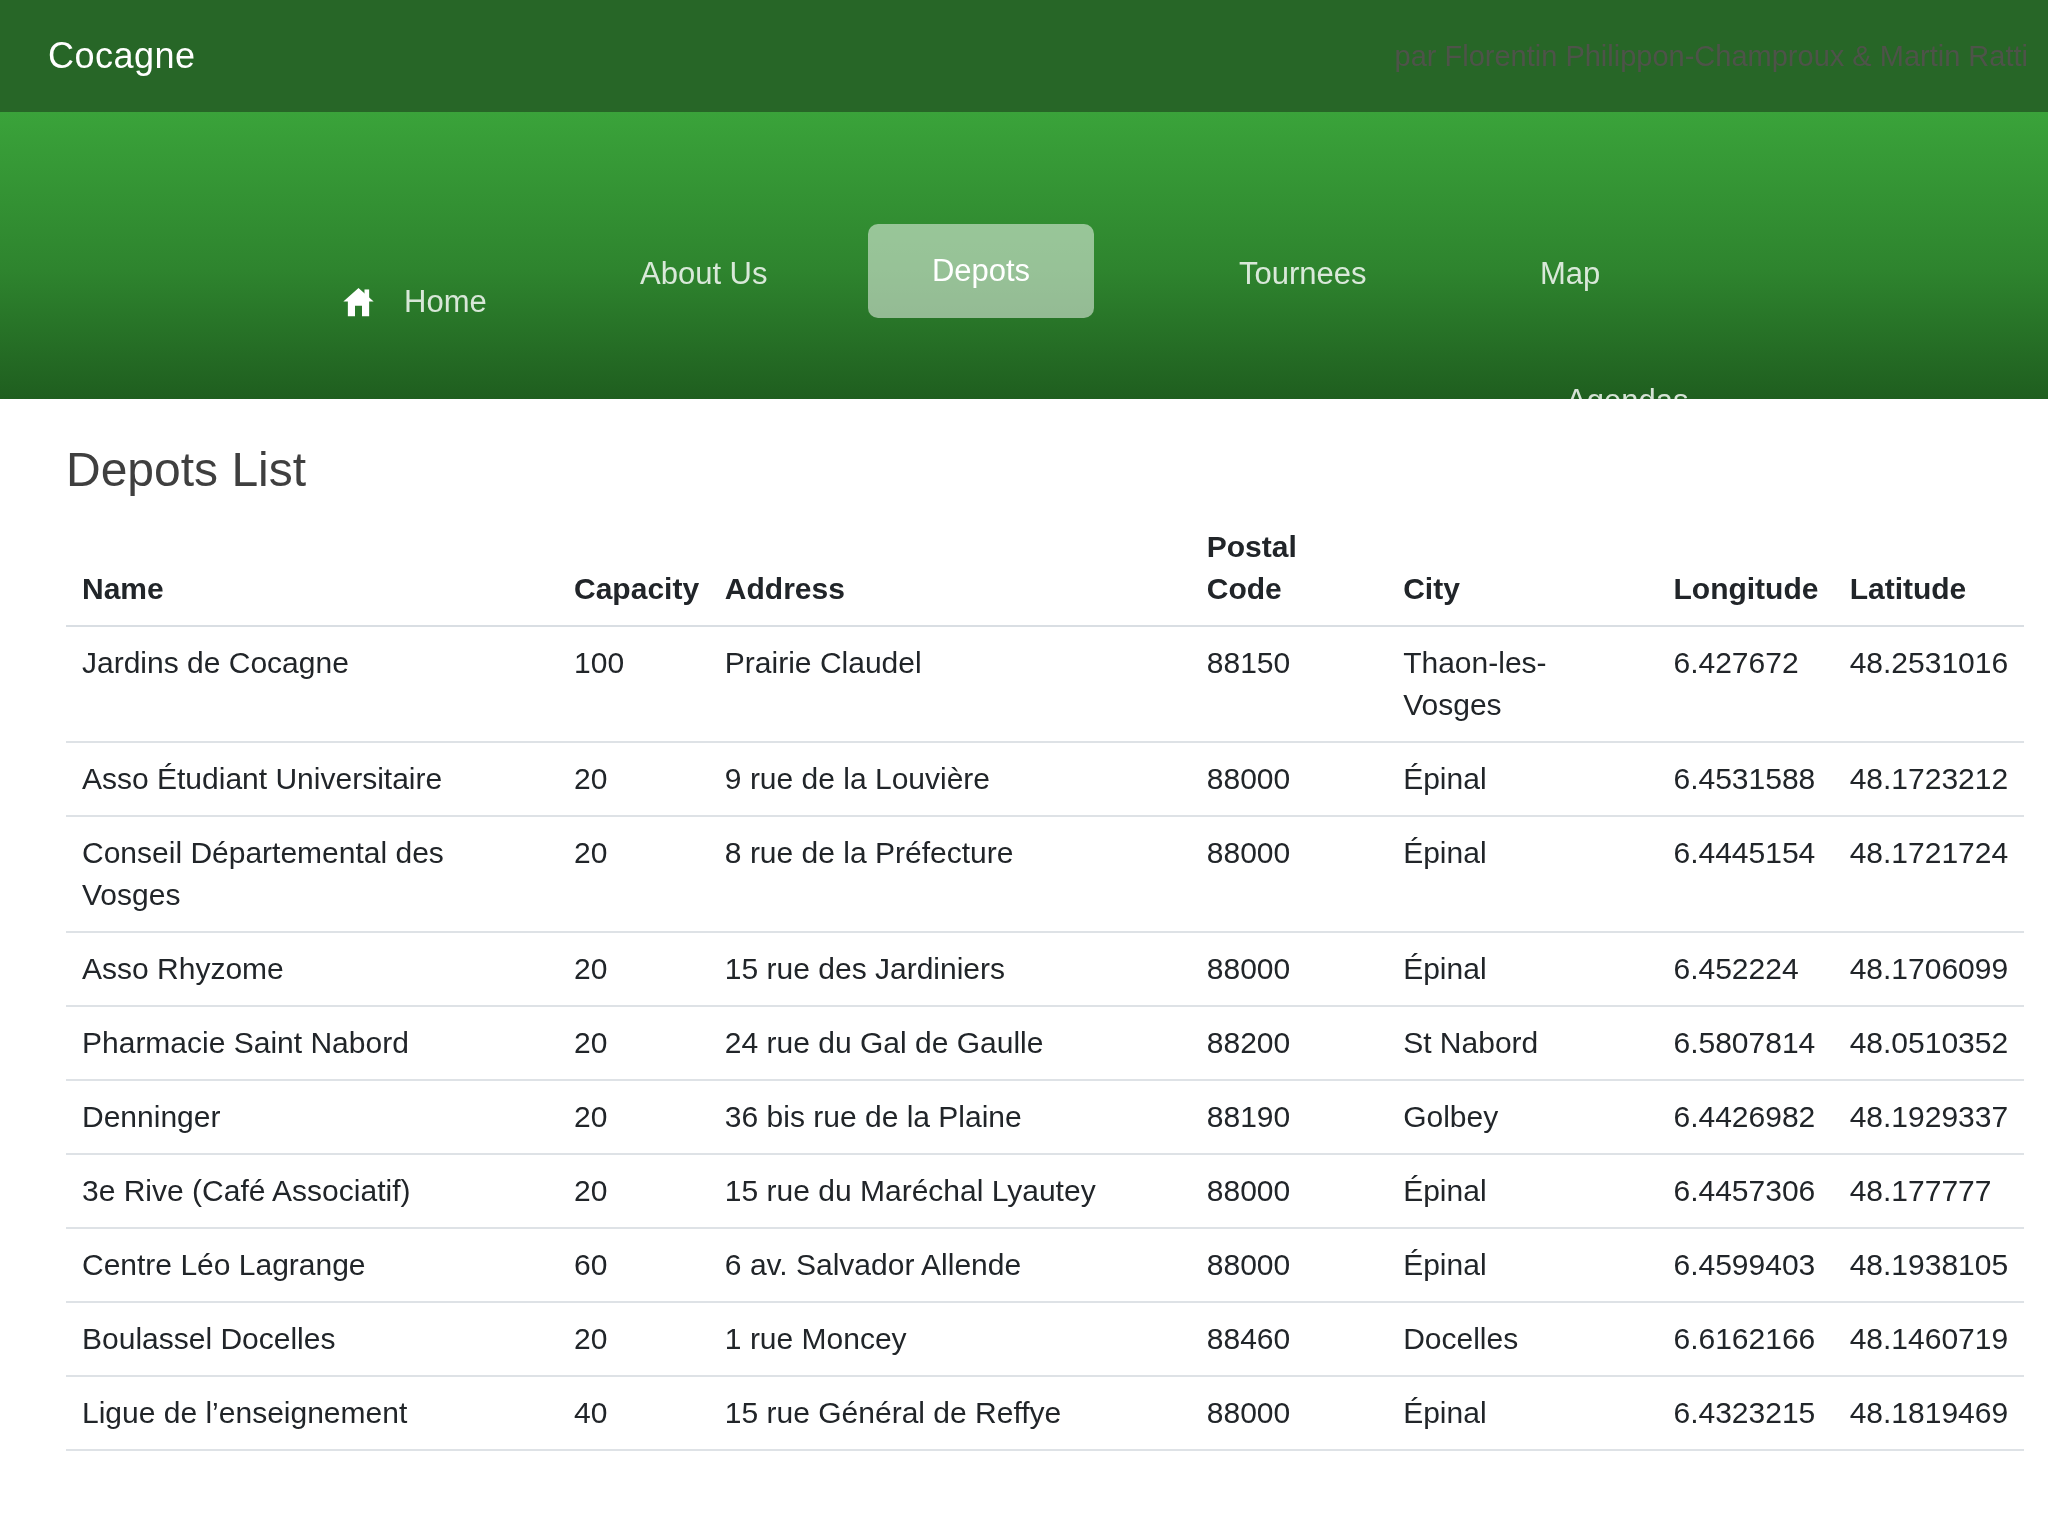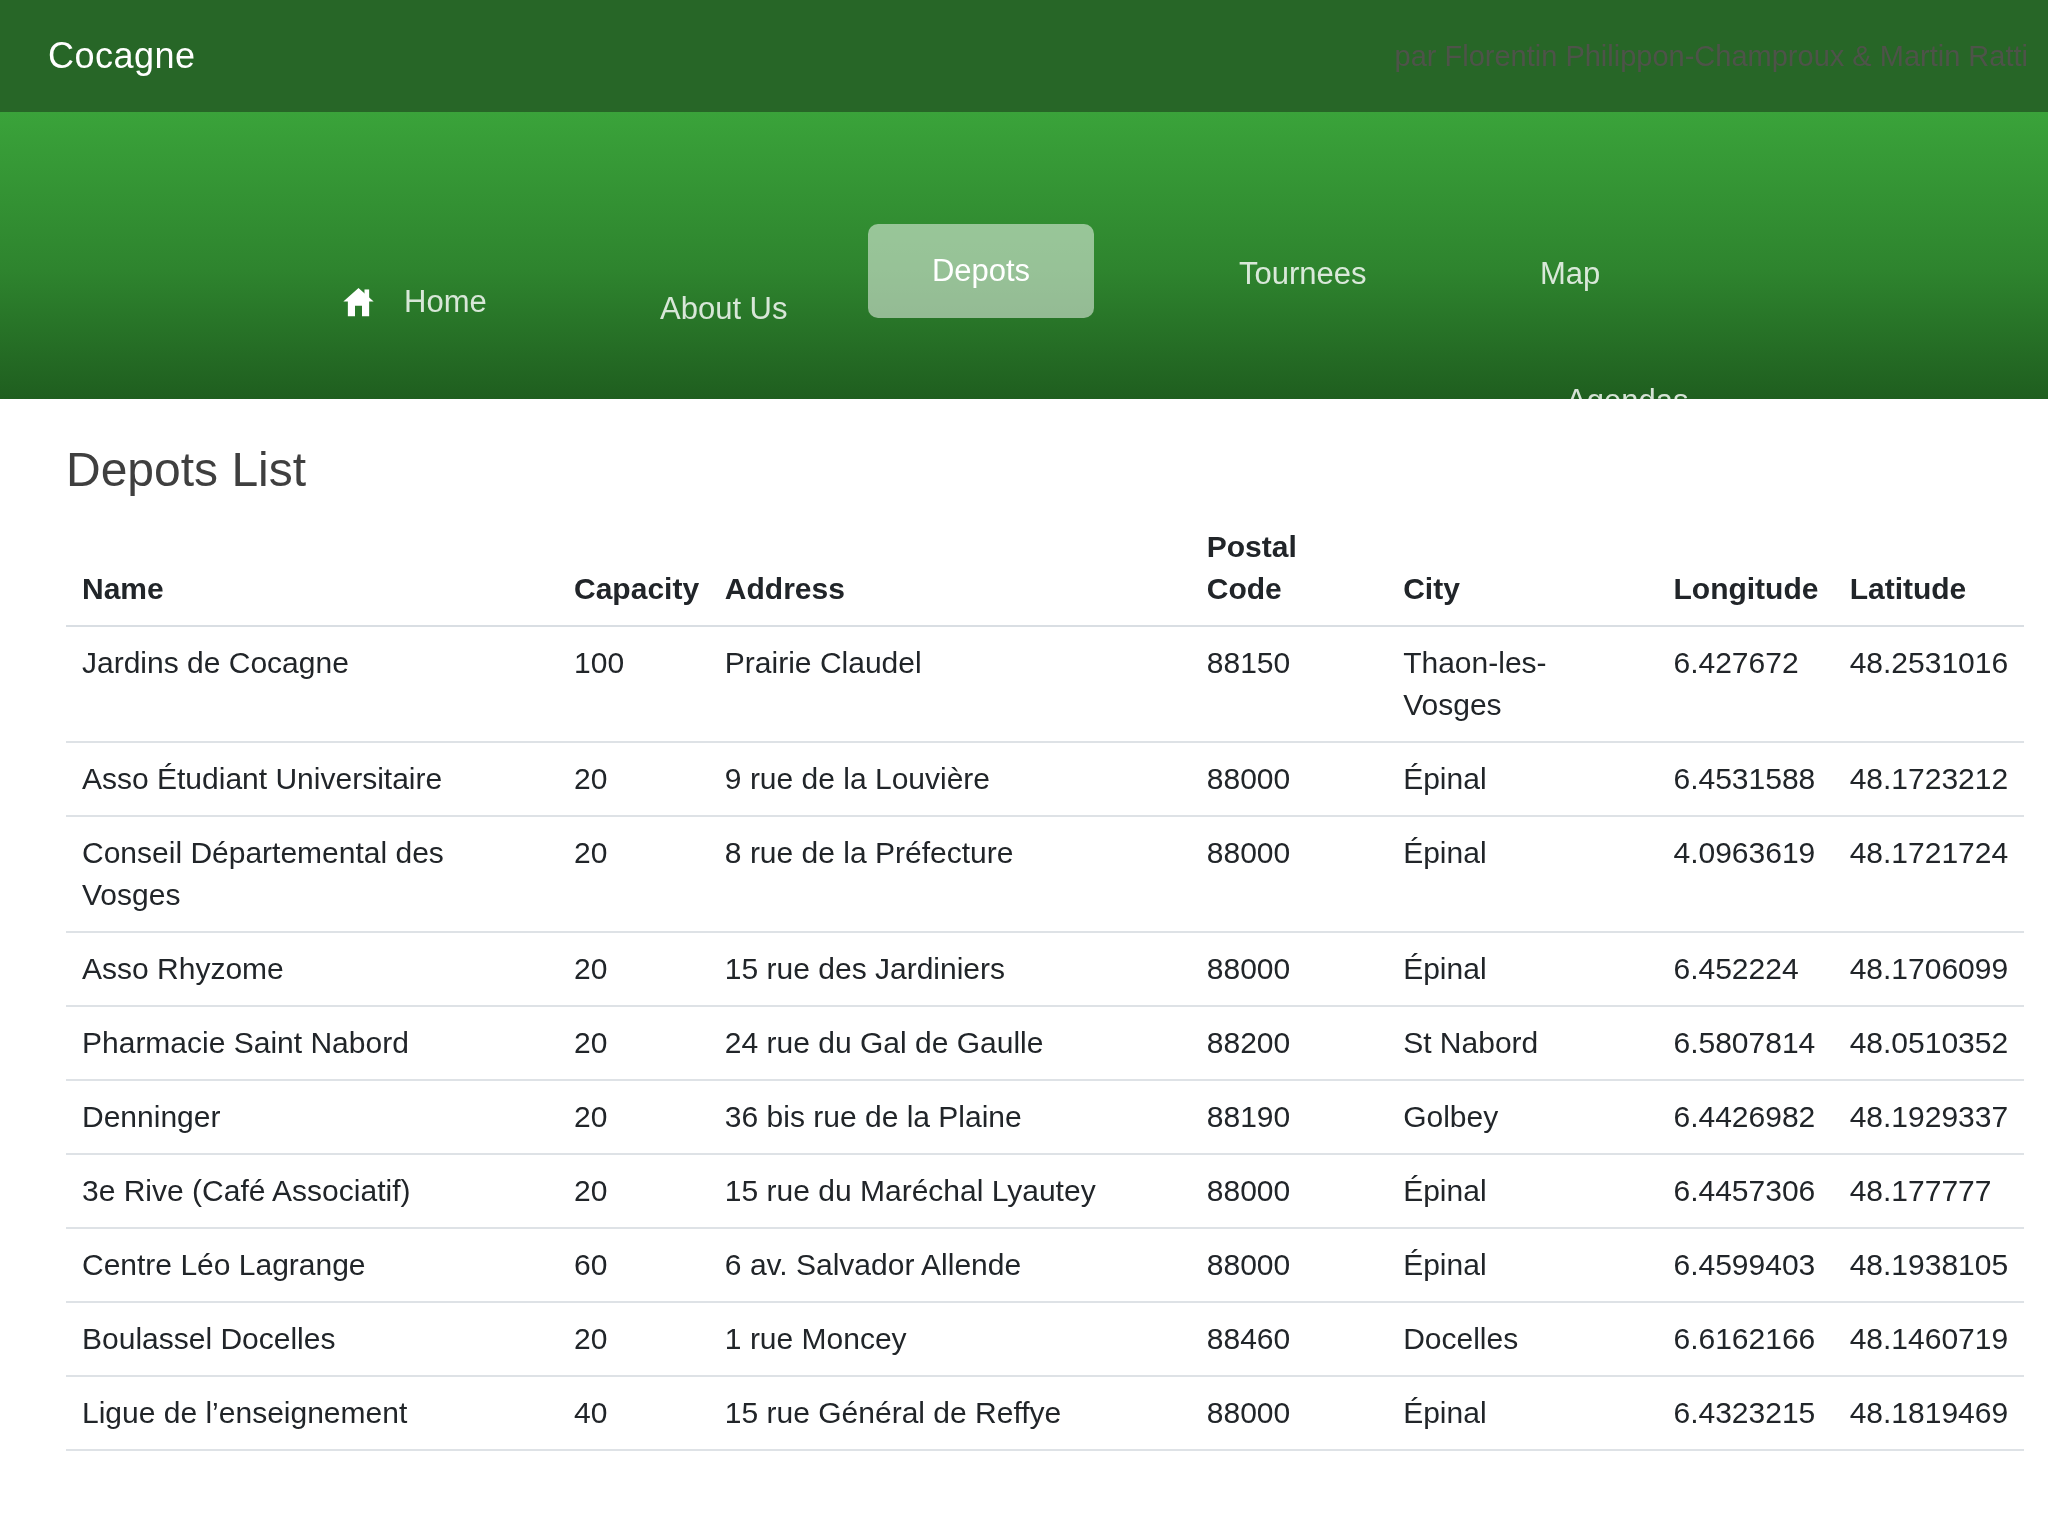--- a/index.html
+++ b/index.html
@@ -19,21 +19,21 @@
   .main-nav{
     position:relative; height:287px;
     background:linear-gradient(180deg,#3aa33a 0%, #2e842e 55%, #1f5e1f 100%);
   }
   .nav-link{
     position:absolute; font-size:31px; line-height:44px;
     color:rgba(255,255,255,0.82); cursor:pointer; white-space:nowrap;
   }
   .nav-home{ left:341px; top:168px; display:flex; align-items:center; }
   .nav-home .home-icon-box{ width:35px; height:38px; margin-right:28px; display:block; }
-  .nav-about{ left:660px; top:140px;margin-top:35px; }
+  .nav-about{ left:640px; top:140px; }
   .nav-depots{
     left:868px; top:112px; width:226px; height:94px;
     background:rgba(255,255,255,0.5); border-radius:10px;
     display:flex; align-items:center; justify-content:center;
     cursor:pointer;
   }
   .nav-depots .nav-label{ color:#ffffff; font-size:31px; }
   .nav-tournees{ left:1239px; top:140px; }
   .nav-map{ left:1540px; top:140px; }
   .nav-agendas{ left:1566px; top:267px; }
@@ -143,21 +143,21 @@
           <td><span class="cell-inner">Épinal</span></td>
           <td><span class="cell-inner">6.4531588</span></td>
           <td><span class="cell-inner">48.1723212</span></td>
         </tr>
         <tr>
           <td><span class="cell-inner">Conseil Départemental des Vosges</span></td>
           <td><span class="cell-inner">20</span></td>
           <td><span class="cell-inner">8 rue de la Préfecture</span></td>
           <td><span class="cell-inner">88000</span></td>
           <td><span class="cell-inner">Épinal</span></td>
-          <td><span class="cell-inner">4.0963619</span></td>
+          <td><span class="cell-inner">6.4445154</span></td>
           <td><span class="cell-inner">48.1721724</span></td>
         </tr>
         <tr>
           <td><span class="cell-inner">Asso Rhyzome</span></td>
           <td><span class="cell-inner">20</span></td>
           <td><span class="cell-inner">15 rue des Jardiniers</span></td>
           <td><span class="cell-inner">88000</span></td>
           <td><span class="cell-inner">Épinal</span></td>
           <td><span class="cell-inner">6.452224</span></td>
           <td><span class="cell-inner">48.1706099</span></td>

